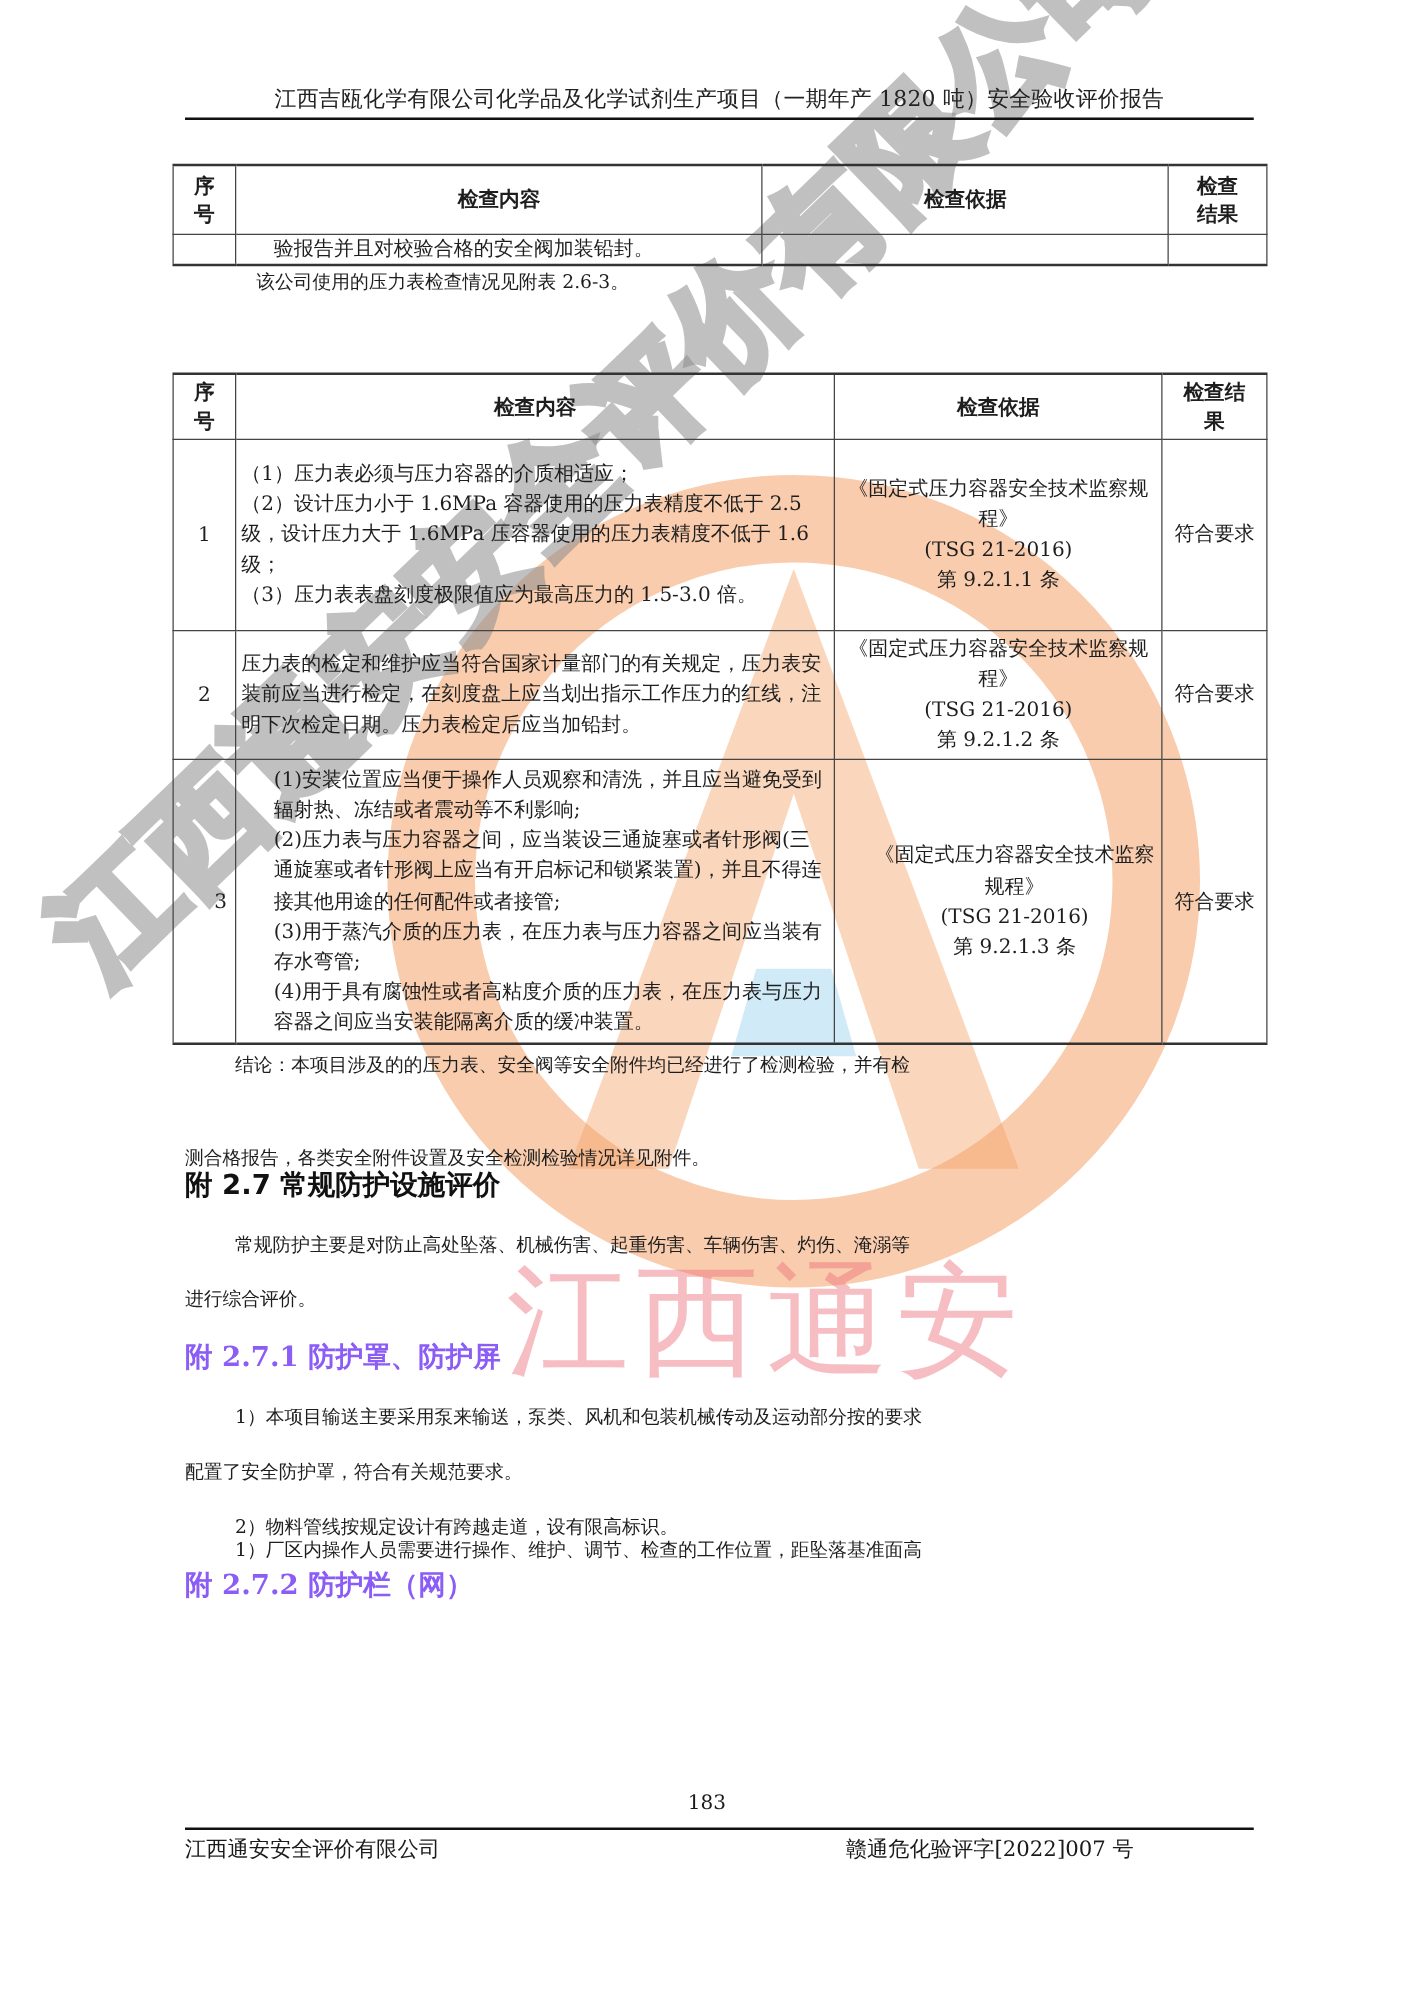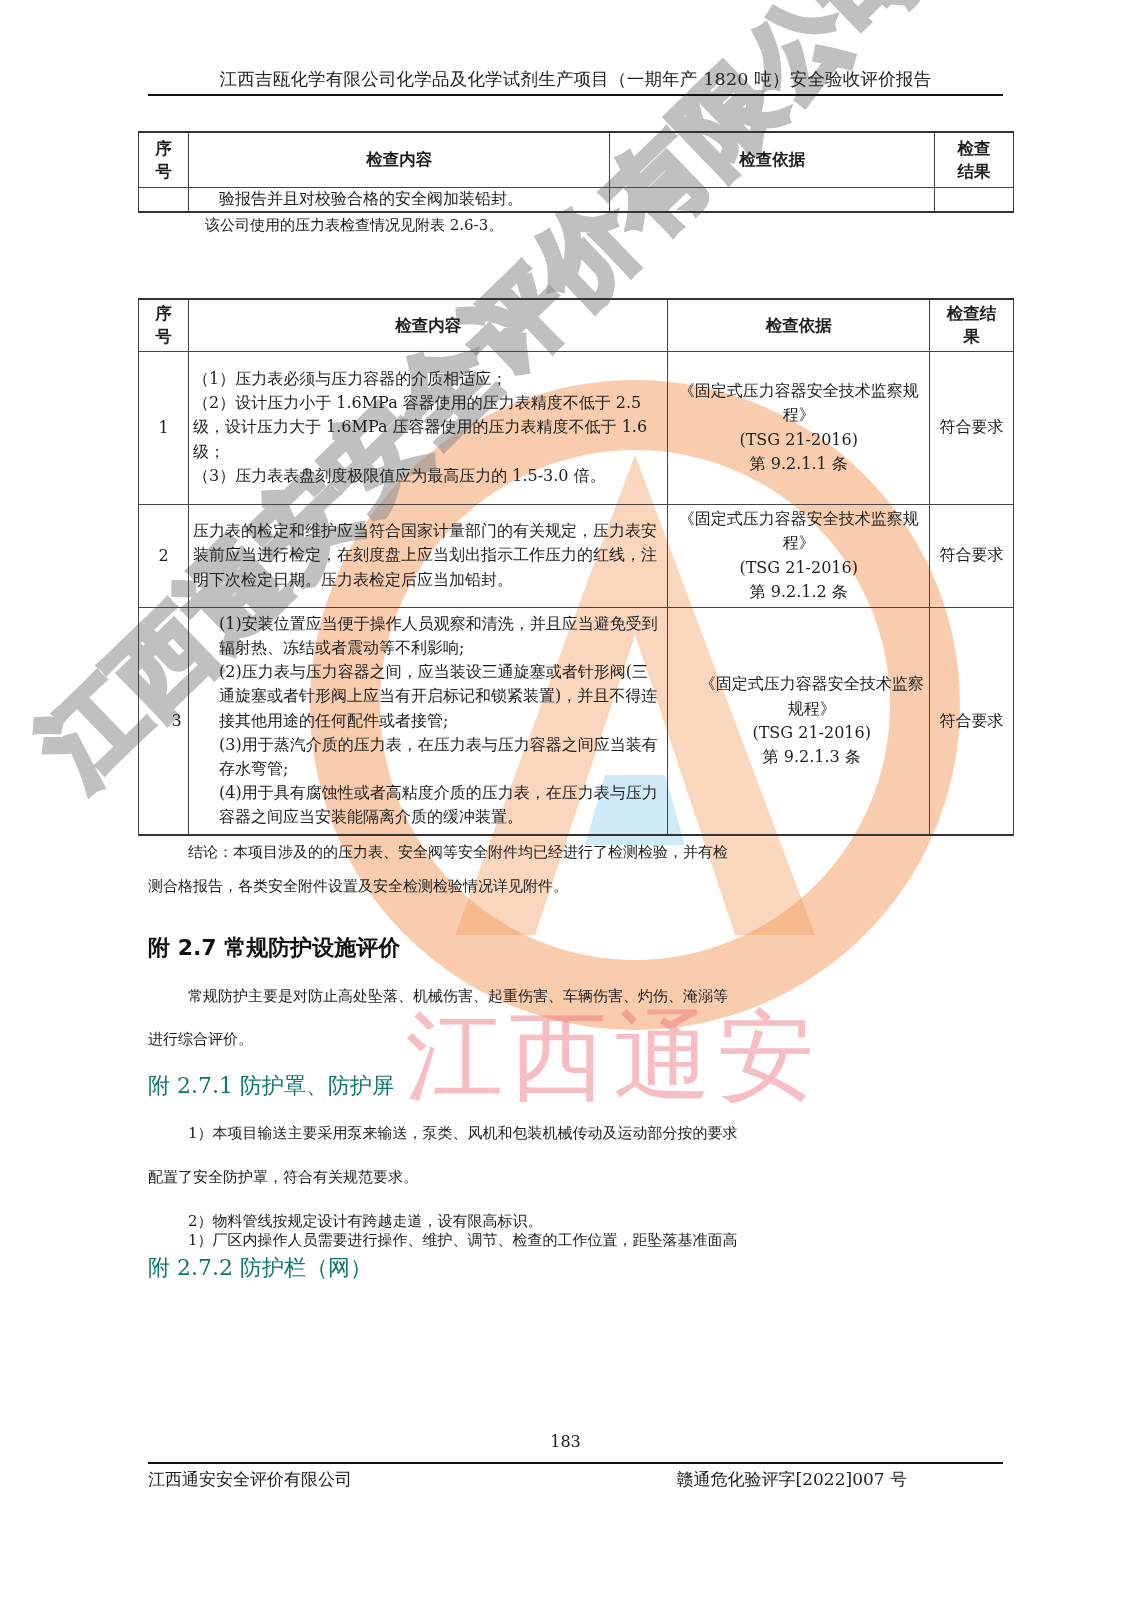--- a/index.html
+++ b/index.html
@@ -25,21 +25,21 @@
   .c { text-align: center; }
   .lh { line-height: 24.2px; }
 
   #t1 { left: 138px; top: 131px; width: 876px; }
   #t2 { left: 138px; top: 298px; width: 876px; }
 
   .para { position: absolute; font-size: 15px; line-height: 24px; color: #1e1e1e; white-space: nowrap; }
   .caption { position: absolute; left: 138px; width: 876px; text-align: center; font-weight: bold;
     font-family: "DejaVu Sans", "Liberation Sans", sans-serif; font-size: 19px; top: 258px; }
   .h2 { position: absolute; font-weight: bold; font-family: "DejaVu Sans", "Liberation Sans", sans-serif; font-size: 22px; color: #111; }
-  .h3 { position: absolute; font-weight: normal; font-size: 22px; color: #0f766e; }
+  .h3 { position: absolute; font-weight: bold; font-size: 22px; color: #8b5cf6; }
 
   .page-num { position: absolute; left: 0; width: 1131px; top: 1432px; text-align: center; font-size: 16px; }
   .ftr-rule { position: absolute; left: 148px; top: 1462px; width: 855px; height: 2px; background: #111; }
   .ftr-left { position: absolute; left: 148px; top: 1468px; font-size: 17px; }
   .ftr-right { position: absolute; right: 128px; top: 1468px; font-size: 17px; }
 
   
   .wm { position: absolute; pointer-events: none; }
   .wm-circle { left: 305px; top: 375px; width: 660px; height: 660px; }
   .wm-gray {
@@ -136,21 +136,21 @@
 (4)用于具有腐蚀性或者高粘度介质的压力表，在压力表与压力容器之间应当安装能隔离介质的缓冲装置。</td>
         <td class="c lh" style="white-space:pre-line">《固定式压力容器安全技术监察规程》
 (TSG 21-2016)
 第 9.2.1.3 条</td>
         <td class="c lh" style="padding:0 8px">符合要求</td>
       </tr>
     </tbody>
       </table>
 
     <div class="para" style="left:188px; top:840px;">结论：本项目涉及的的压力表、安全阀等安全附件均已经进行了检测检验，并有检</div>
-    <div class="para" style="left:148px; top:874px;">测合格报告，各类安全附件设置及安全检测检验情况详见附件。</div>
+    <div class="para" style="left:148px; top:914px;">测合格报告，各类安全附件设置及安全检测检验情况详见附件。</div>
 
     <div class="h2" style="left:148px; top:933px;">附 2.7 常规防护设施评价</div>
     <div class="para" style="left:188px; top:984px;">常规防护主要是对防止高处坠落、机械伤害、起重伤害、车辆伤害、灼伤、淹溺等</div>
     <div class="para" style="left:148px; top:1027px;">进行综合评价。</div>
 
     <div class="h3" style="left:148px; top:1071px;">附 2.7.1 防护罩、防护屏</div>
     <div class="para" style="left:188px; top:1121px;">1）本项目输送主要采用泵来输送，泵类、风机和包装机械传动及运动部分按的要求</div>
     <div class="para" style="left:148px; top:1165px;">配置了安全防护罩，符合有关规范要求。</div>
     <div class="para" style="left:188px; top:1209px;">2）物料管线按规定设计有跨越走道，设有限高标识。</div>
 

